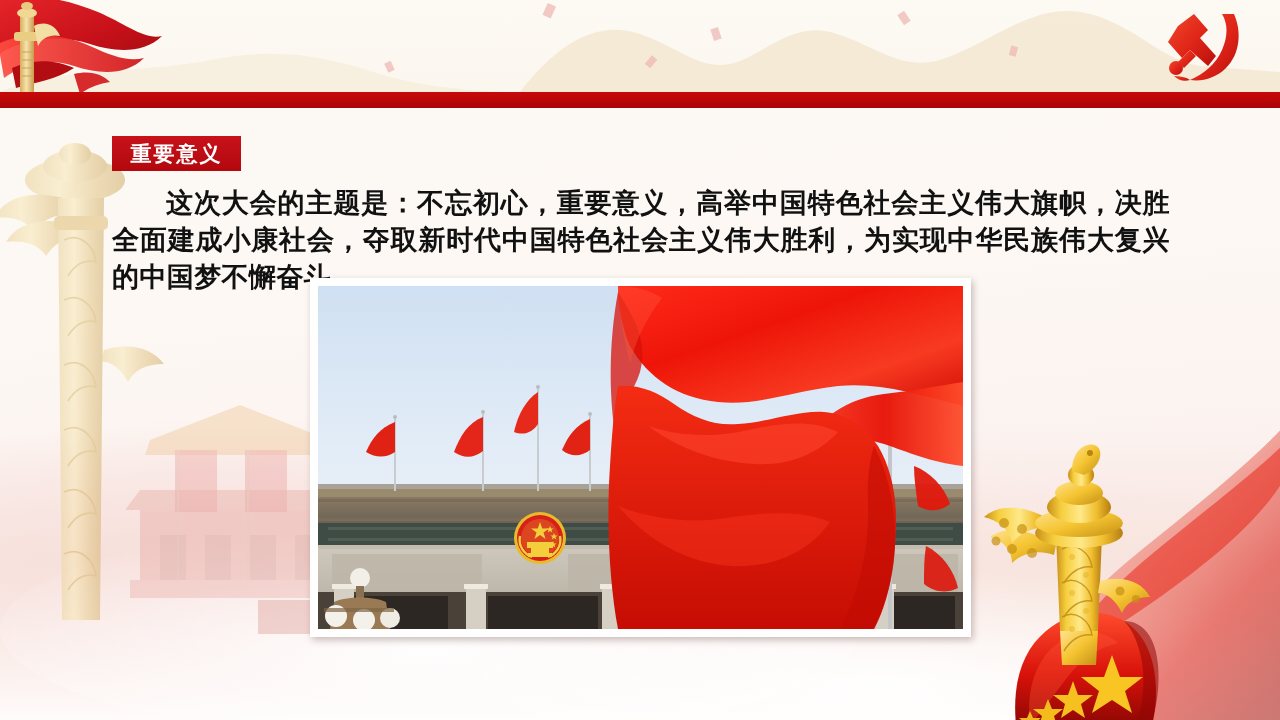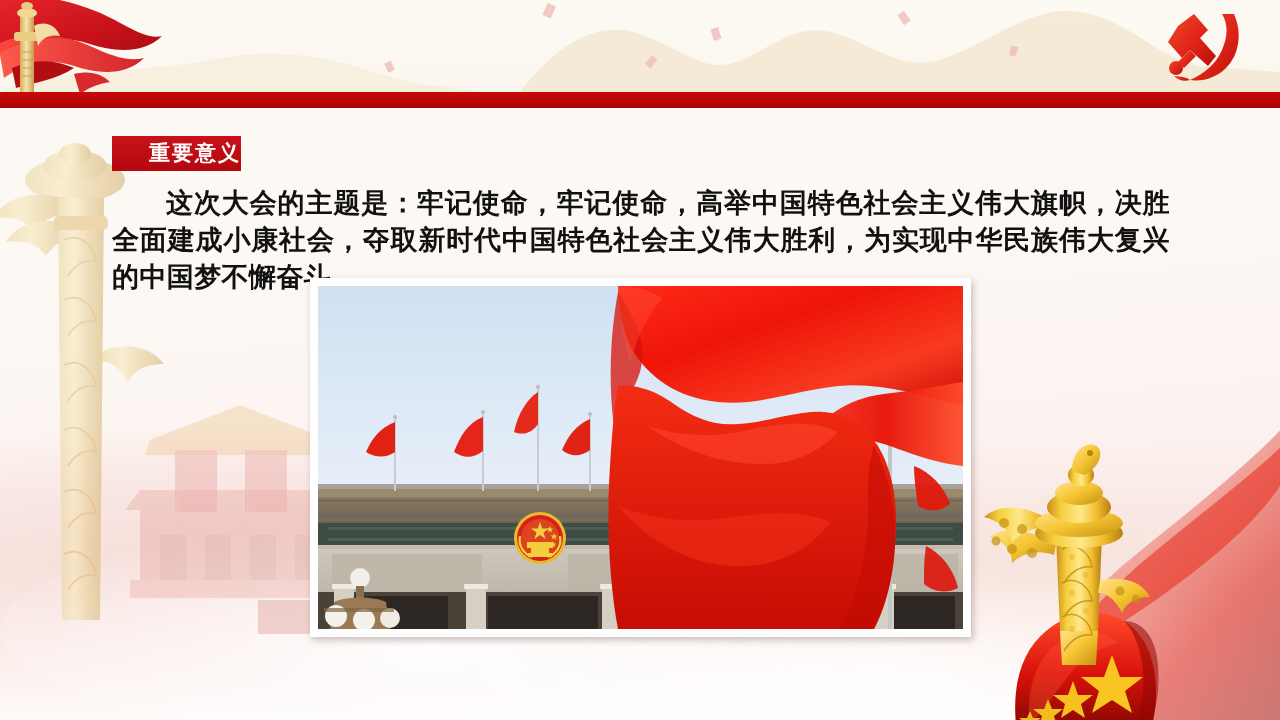--- a/index.html
+++ b/index.html
@@ -32,23 +32,23 @@
     position:absolute;left:0;top:92px;width:1280px;height:16px;
     background:linear-gradient(180deg,#c7090a 0%,#bb0607 55%,#a80506 100%);
   }
   #flag-deco{position:absolute;left:-6px;top:-4px;width:200px;height:104px;}
   #cpc-emblem{position:absolute;left:1160px;top:8px;width:92px;height:80px;}
 
   
   #badge{
     position:absolute;left:112px;top:136px;width:129px;height:35px;
     background:linear-gradient(180deg,#c8121a 0%,#b3080e 100%);
-    color:#fff;font-size:21px;line-height:35px;text-align:right;
+    color:#fff;font-size:21px;line-height:35px;text-align:center;
     letter-spacing:2px;font-weight:700;
-    font-family:Liberation Serif, serif;
+    font-family:Liberation Sans, sans-serif;
   }
   #body-text{
     position:absolute;left:112px;top:184px;width:1058px;
     font-family:"DejaVu Serif","Liberation Serif",serif;
     font-size:27px;line-height:37px;color:#111;font-weight:700;
     letter-spacing:.4px;text-indent:54px;text-align:justify;
   }
 
   
   #photo-frame{
@@ -211,21 +211,21 @@
       <path d="M18 18 L34 6 L48 22 L40 30 L56 48 L48 58 L30 42 L22 50 L8 34 Z" fill="url(#em1)"></path>
       <circle cx="16" cy="60" r="7" fill="url(#em1)"></circle>
       <path d="M18 54 L30 42 L36 48 L24 60 Z" fill="url(#em1)"></path>
     </svg>
   </div>
 
   <div id="headbar"></div>
 
   <div id="badge">重要意义</div>
 
-  <div id="body-text">这次大会的主题是：牢记使命，牢记使命，高举中国特色社会主义伟大旗帜，决胜全面建成小康社会，夺取新时代中国特色社会主义伟大胜利，为实现中华民族伟大复兴的中国梦不懈奋斗。</div>
+  <div id="body-text">这次大会的主题是：不忘初心，重要意义，高举中国特色社会主义伟大旗帜，决胜全面建成小康社会，夺取新时代中国特色社会主义伟大胜利，为实现中华民族伟大复兴的中国梦不懈奋斗。</div>
 
   <div id="photo-frame">
     <div id="photo">
       <svg width="645" height="343" viewBox="0 0 645 343">
         <defs>
           <linearGradient id="sky" x1="0" y1="0" x2="0" y2="1">
             <stop offset="0%" stop-color="#cfe0f2"></stop>
             <stop offset="45%" stop-color="#e2ecf7"></stop>
             <stop offset="100%" stop-color="#f2f4f6"></stop>
           </linearGradient>

